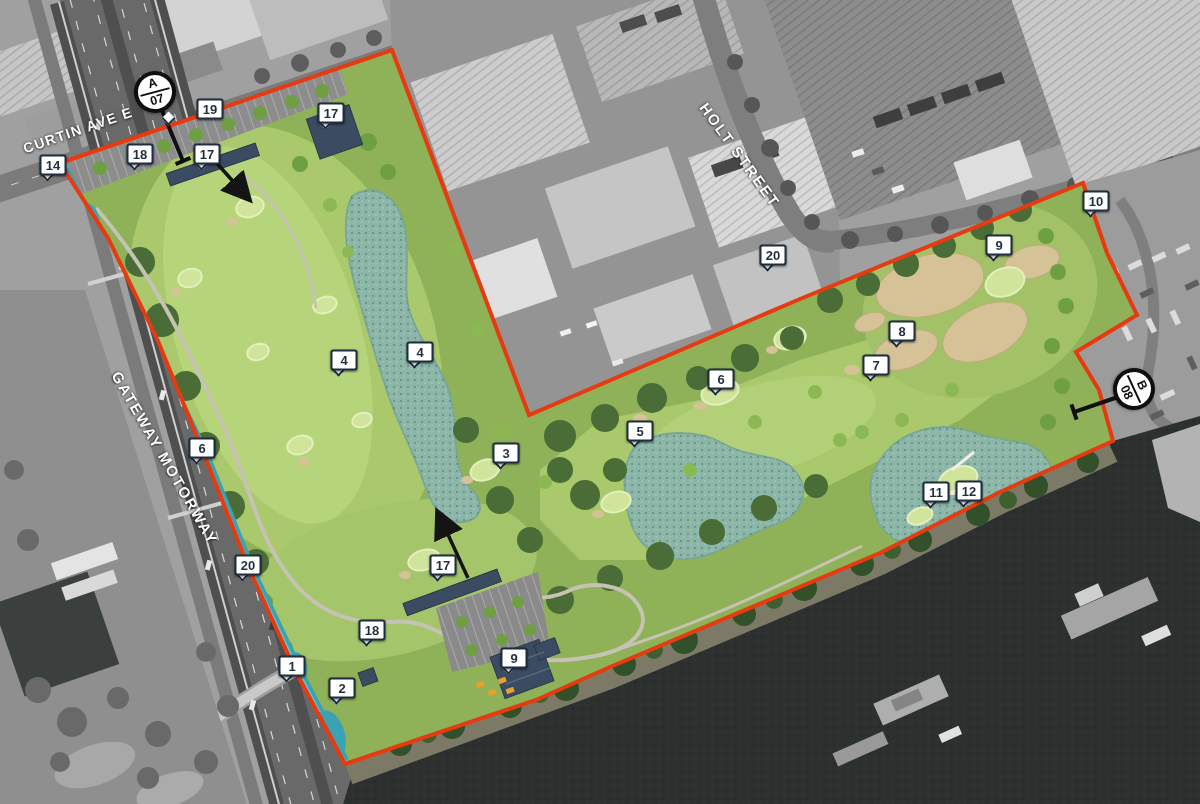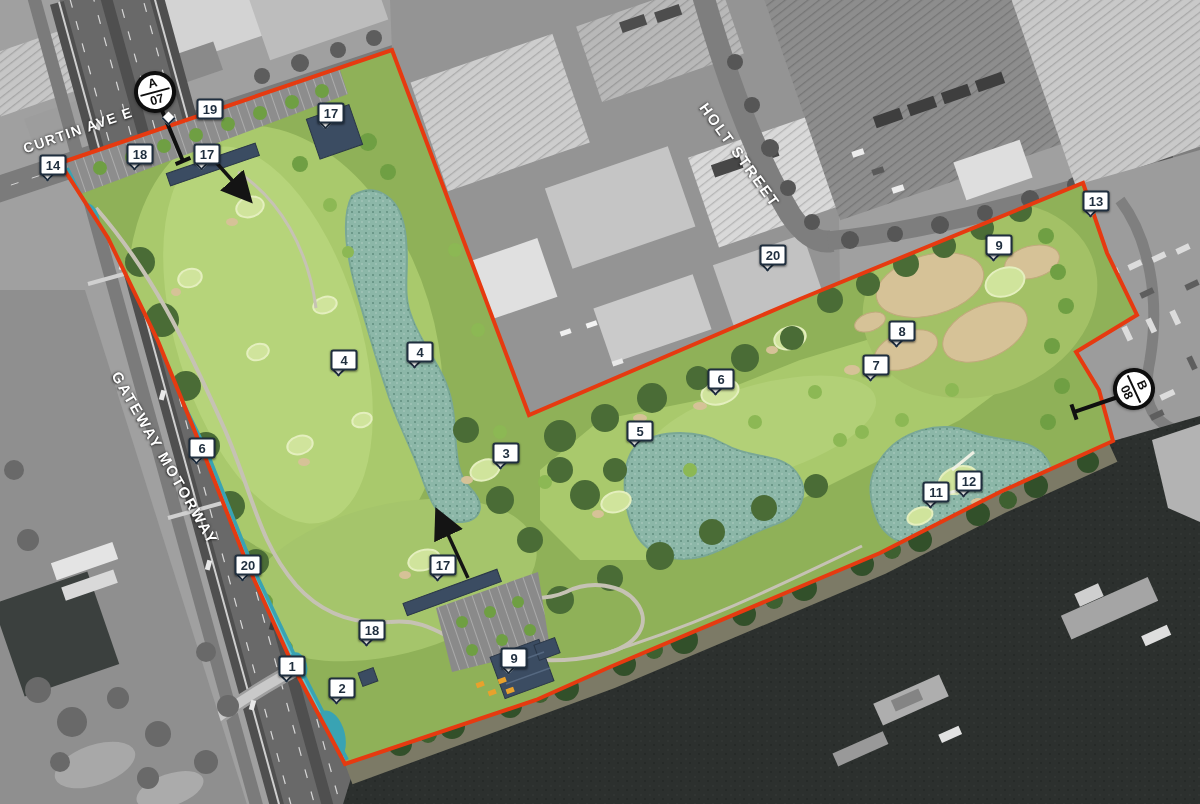--- a/index.html
+++ b/index.html
@@ -513,27 +513,27 @@
       <div class="pin" style="left: 902px; top: 331px;">
         <span class="pin-tail"></span>
         <span class="pin-label">8</span>
       </div>
       <div class="pin" style="left: 999px; top: 245px;">
         <span class="pin-tail"></span>
         <span class="pin-label">9</span>
       </div>
       <div class="pin" style="left: 1096px; top: 201px;">
         <span class="pin-tail"></span>
-        <span class="pin-label">13</span>
+        <span class="pin-label">10</span>
       </div>
       <div class="pin" style="left: 936px; top: 492px;">
         <span class="pin-tail"></span>
         <span class="pin-label">11</span>
       </div>
-      <div class="pin" style="left: 969px; top: 481px;">
+      <div class="pin" style="left: 969px; top: 491px;">
         <span class="pin-tail"></span>
         <span class="pin-label">12</span>
       </div>
       <div class="pin" style="left: 514px; top: 658px;">
         <span class="pin-tail"></span>
         <span class="pin-label">9</span>
       </div>
       <div class="pin" style="left: 47px; top: 165px; margin-left: 6px;">
         <span class="pin-tail"></span>
         <span class="pin-label">14</span>

